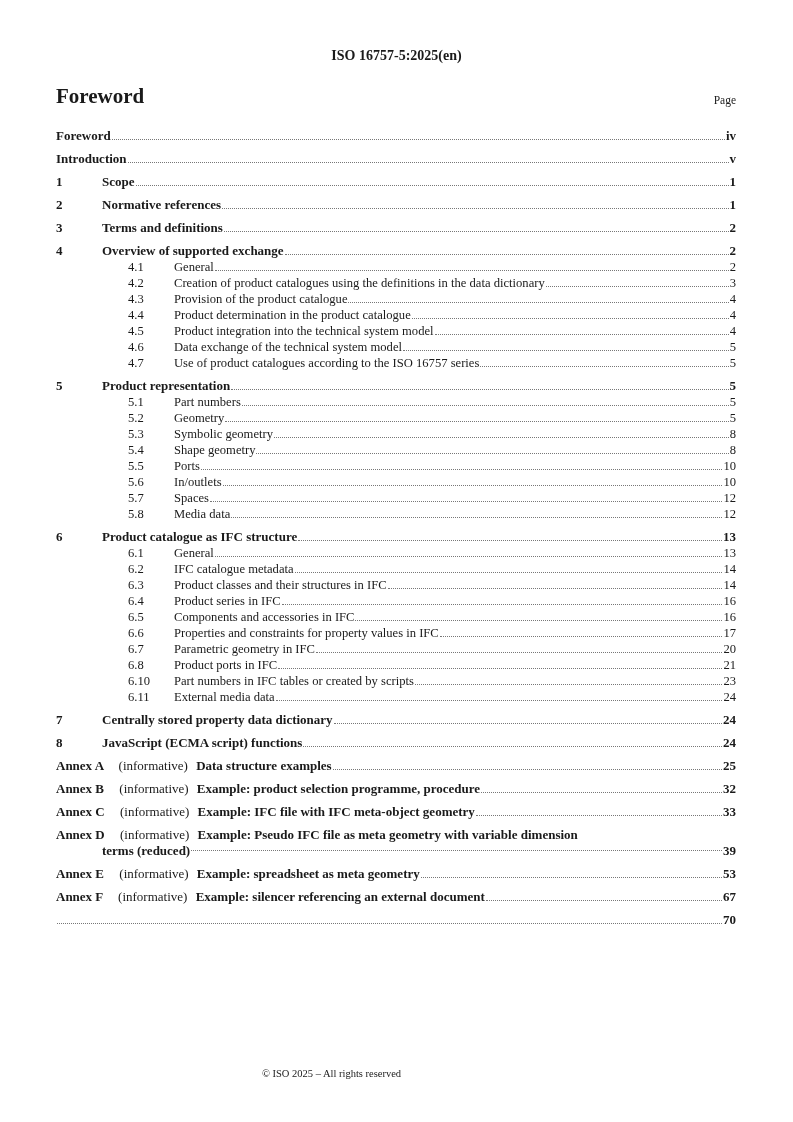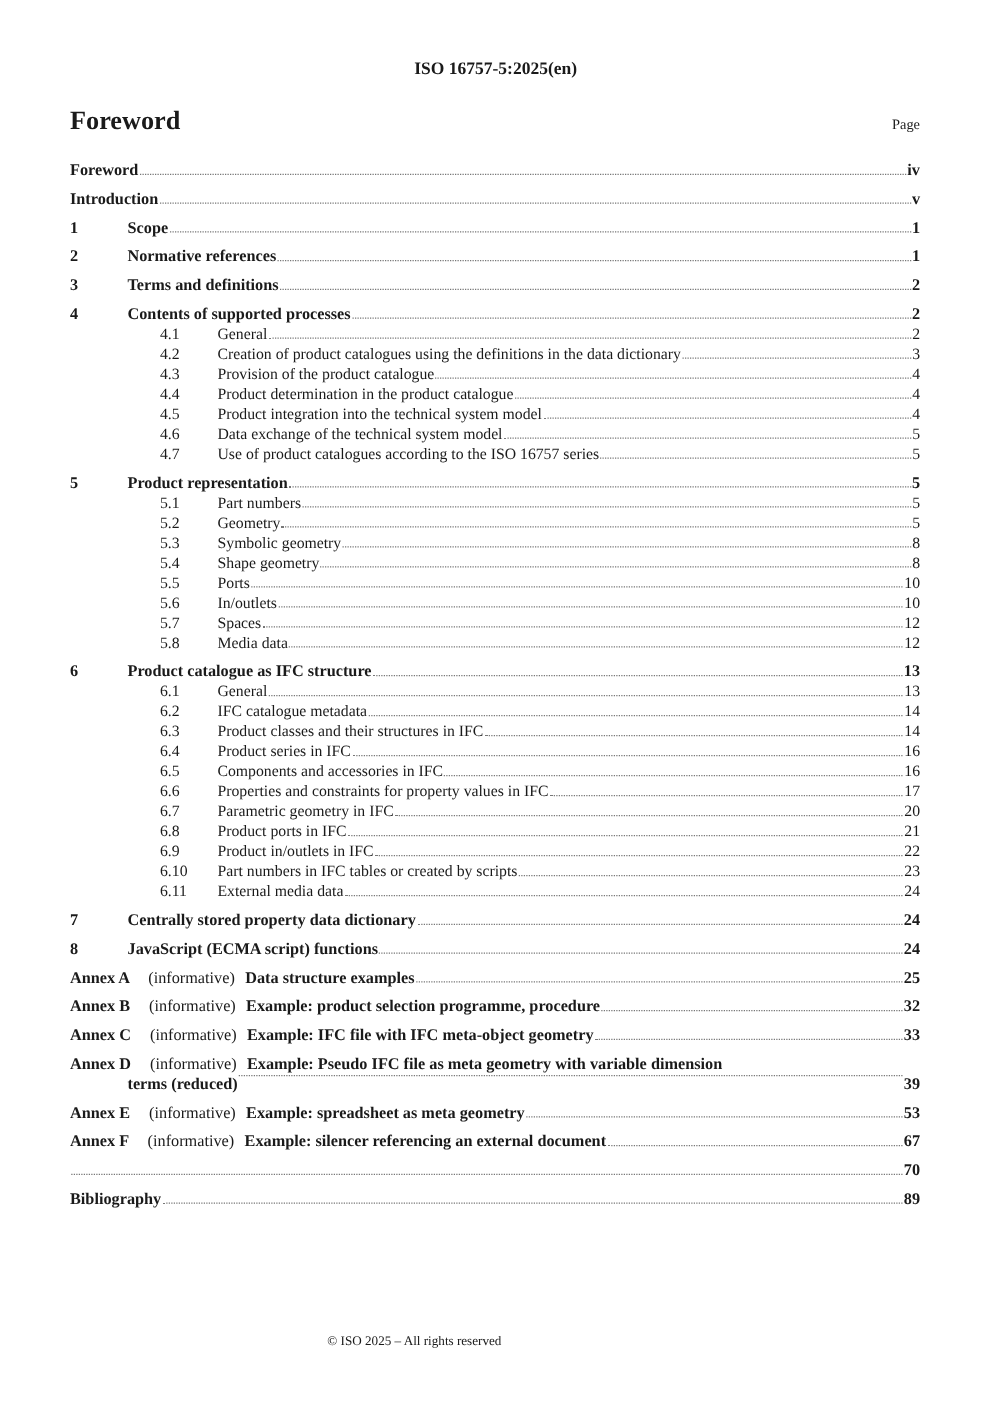--- a/index.html
+++ b/index.html
@@ -19,21 +19,21 @@
     .num { flex: 0 0 46px; }
     .row.sub .num { flex: 0 0 46px; margin-left: 72px; }
     .title { white-space: nowrap; }
     .dots { flex: 1 1 auto; border-bottom: 1px dotted #777; margin: 0 1px 3px 1px; height: 1px; min-width: 10px; }
     .pg { flex: 0 0 auto; text-align: right; }
     .row.annex { font-weight: bold; margin-top: 7px; }
     .annex-info { font-weight: normal; margin-left: 12px; }
     .annex-gap { display: inline-block; width: 5px; }
     .annex-wrap { margin-top: 7px; font-size: 13px; line-height: 16px; font-weight: bold; }
     .annex-wrap .line1 { white-space: nowrap; }
-    .annex-wrap .line2 { display: flex; align-items: flex-start; padding-left: 46px; }
+    .annex-wrap .line2 { display: flex; align-items: center; padding-left: 46px; }
 
     .footer { position: absolute; top: 1066px; left: 0; width: 663px; text-align: center;
               font-size: 10.5px; line-height: 15px; }
   </style>
 </head>
 <body>
 
 <div class="doc-id">ISO 16757-5:2025(en)</div>
 
 <div class="contents-head">
@@ -66,21 +66,21 @@
         <span class="pg">1</span>
       </div>
       <div class="row major">
         <span class="num">3</span>
         <span class="title">Terms and definitions</span>
         <span class="dots"></span>
         <span class="pg">2</span>
       </div>
       <div class="row major">
         <span class="num">4</span>
-        <span class="title">Contents of supported processes</span>
+        <span class="title">Overview of supported exchange</span>
         <span class="dots"></span>
         <span class="pg">2</span>
       </div>
       <div class="row sub">
         <span class="num">4.1</span>
         <span class="title">General</span>
         <span class="dots"></span>
         <span class="pg">2</span>
       </div>
       <div class="row sub">
@@ -219,26 +219,20 @@
         <span class="num">6.7</span>
         <span class="title">Parametric geometry in IFC</span>
         <span class="dots"></span>
         <span class="pg">20</span>
       </div>
       <div class="row sub">
         <span class="num">6.8</span>
         <span class="title">Product ports in IFC</span>
         <span class="dots"></span>
         <span class="pg">21</span>
-      </div>
-      <div class="row sub">
-        <span class="num">6.9</span>
-        <span class="title">Product in/outlets in IFC</span>
-        <span class="dots"></span>
-        <span class="pg">22</span>
       </div>
       <div class="row sub">
         <span class="num">6.10</span>
         <span class="title">Part numbers in IFC tables or created by scripts</span>
         <span class="dots"></span>
         <span class="pg">23</span>
       </div>
       <div class="row sub">
         <span class="num">6.11</span>
         <span class="title">External media data</span>
@@ -290,22 +284,17 @@
       <div class="row annex">
         <span class="title"><span>Annex F</span> <span class="annex-info">(informative)</span><span class="annex-gap"></span> <span>Example: silencer referencing an external document</span></span>
         <span class="dots"></span>
         <span class="pg">67</span>
       </div>
       <div class="row annex">
         <span class="dots"></span>
         <span class="pg">70</span>
       </div>
     </div>
-  <div class="row major">
-    <span class="title">Bibliography</span>
-    <span class="dots"></span>
-    <span class="pg">89</span>
-  </div>
 </div>
 
 <div class="footer">
   <div>© ISO 2025 – All rights reserved</div>
 </div>
 
 </body></html>

